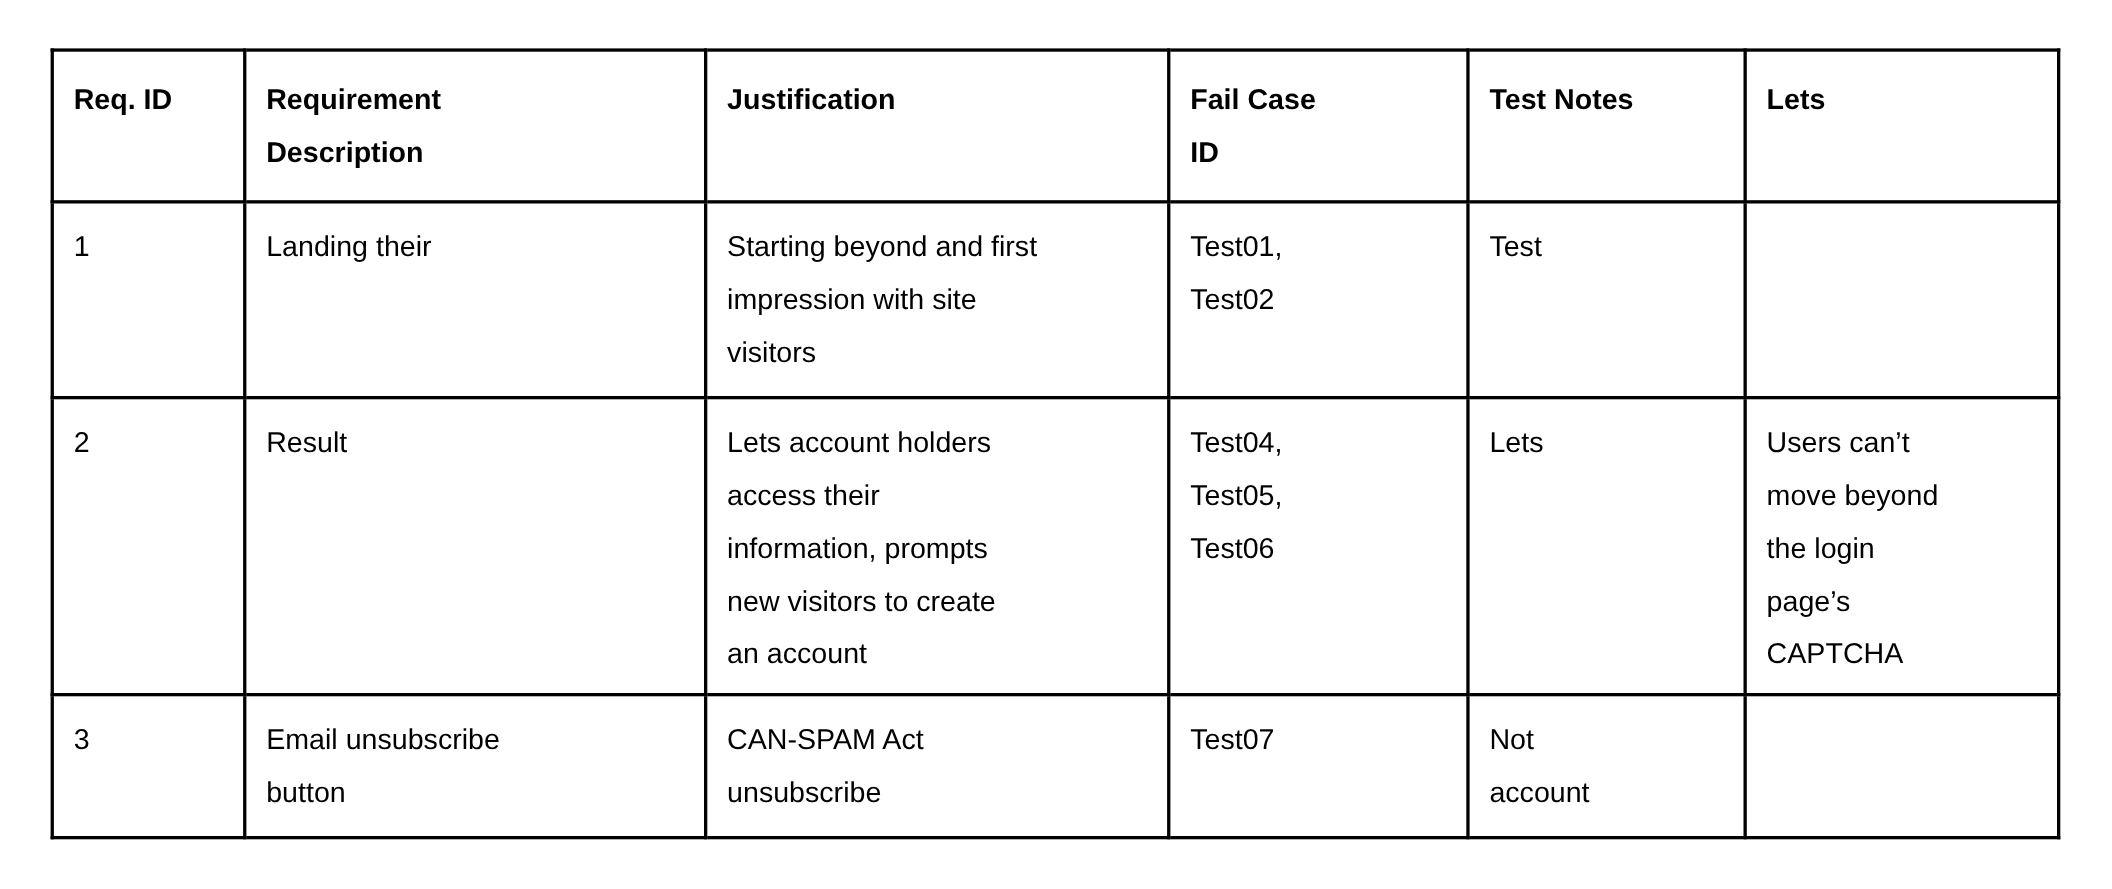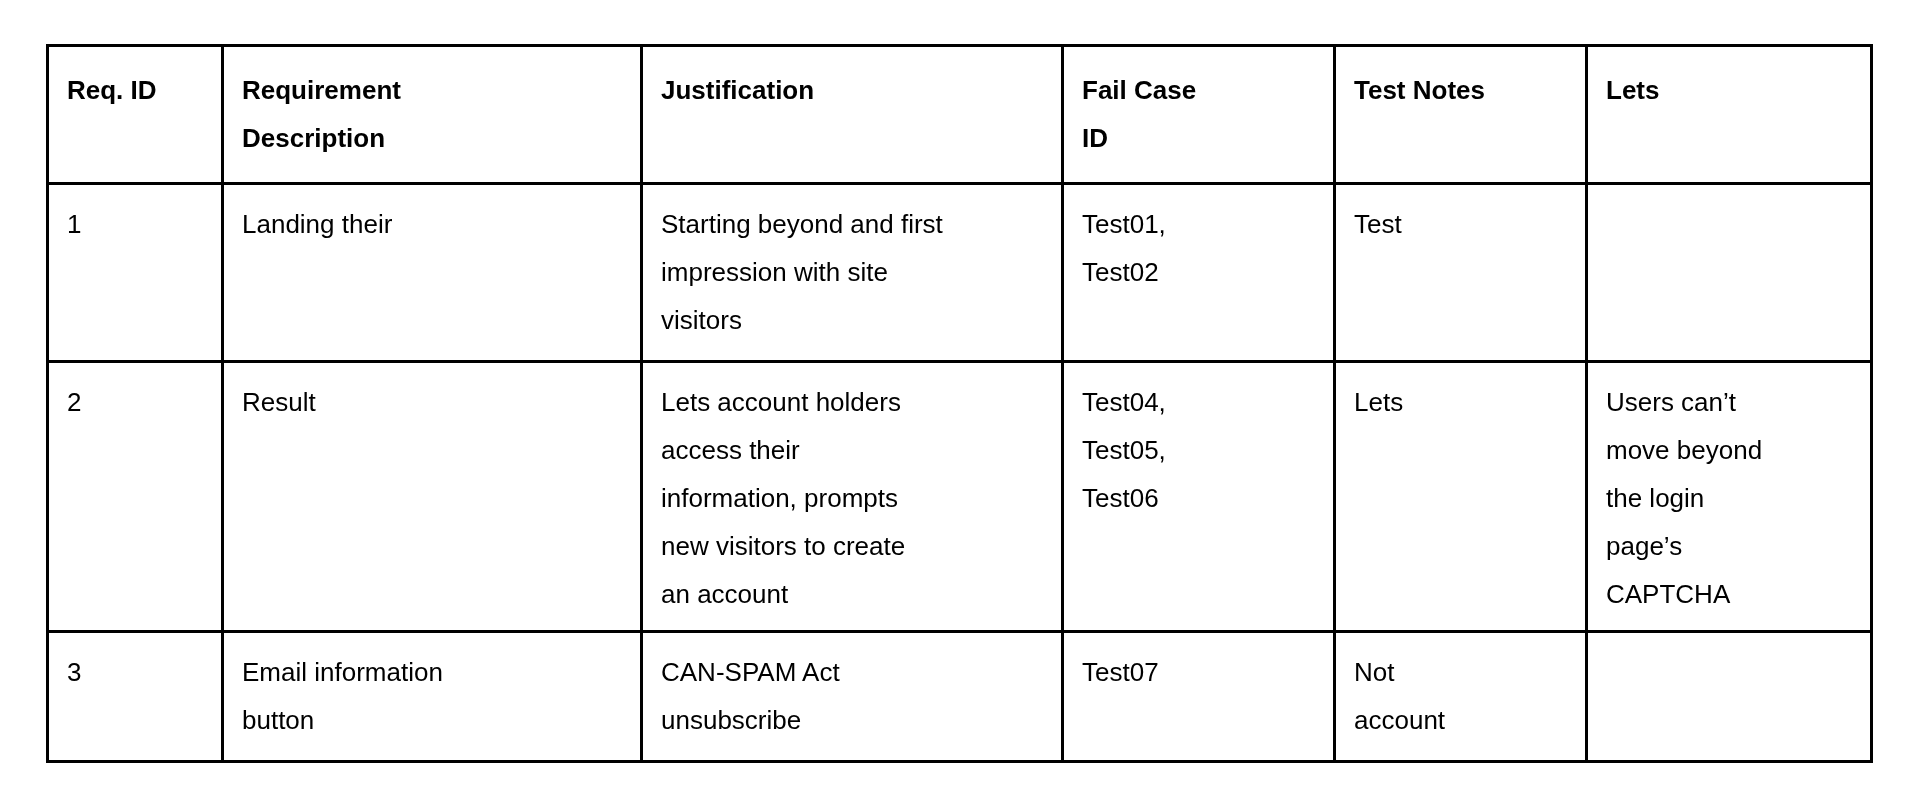--- a/index.html
+++ b/index.html
@@ -99,21 +99,21 @@
 Test06</td>
         <td>Lets</td>
         <td>Users can’t
 move beyond
 the login
 page’s
 CAPTCHA</td>
       </tr>
       <tr class="row-3">
         <td>3</td>
-        <td>Email information
+        <td>Email unsubscribe
 button</td>
         <td>CAN-SPAM Act
 unsubscribe</td>
         <td>Test07</td>
         <td>Not
 account</td>
         <td></td>
       </tr>
     </tbody>
   </table>

